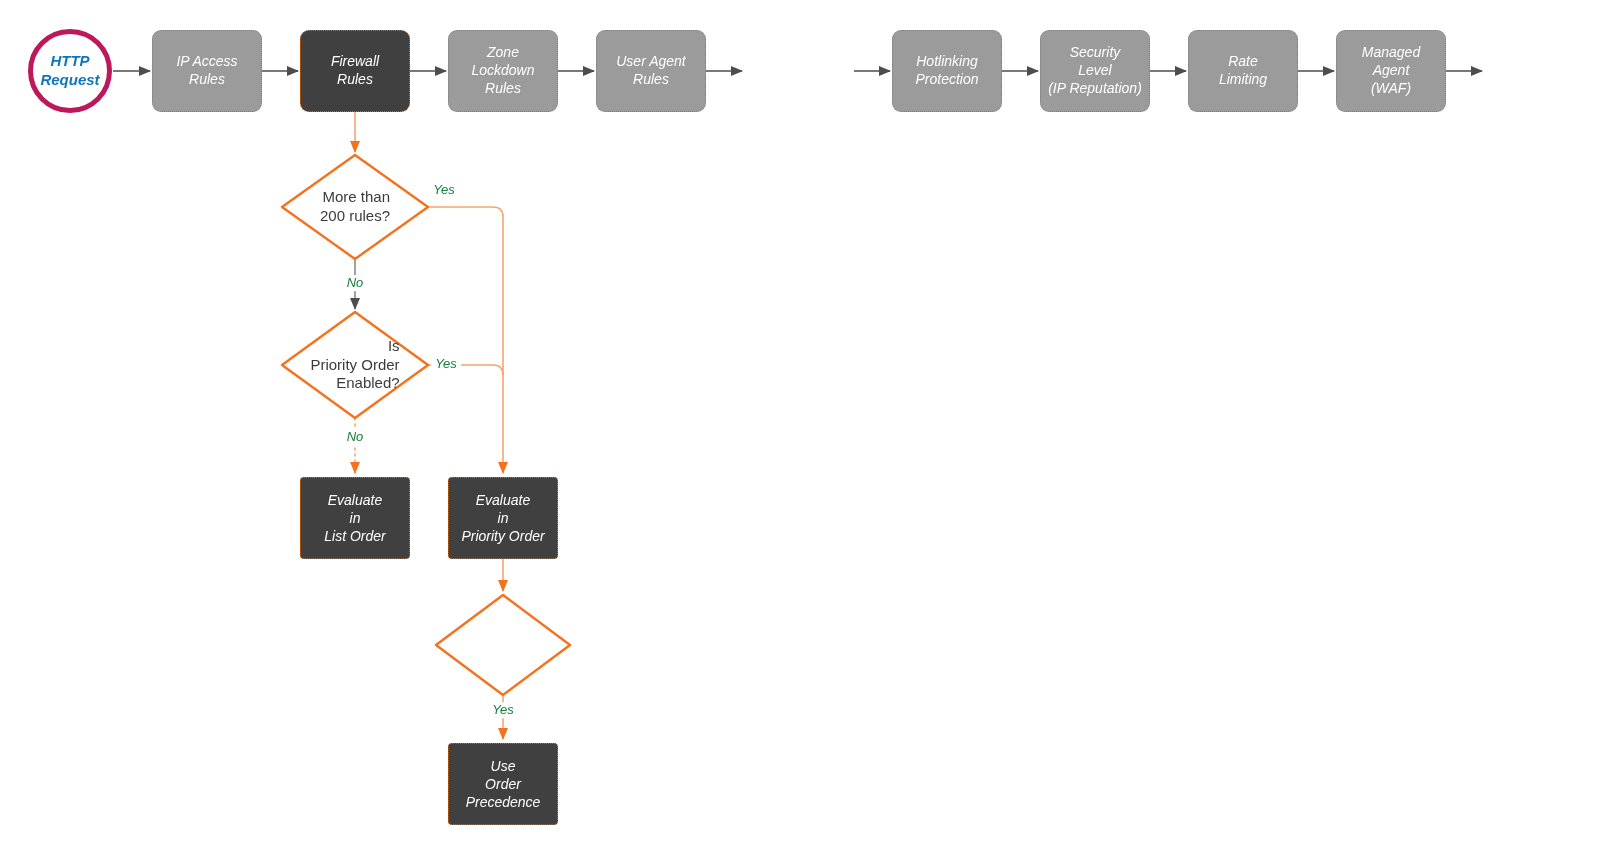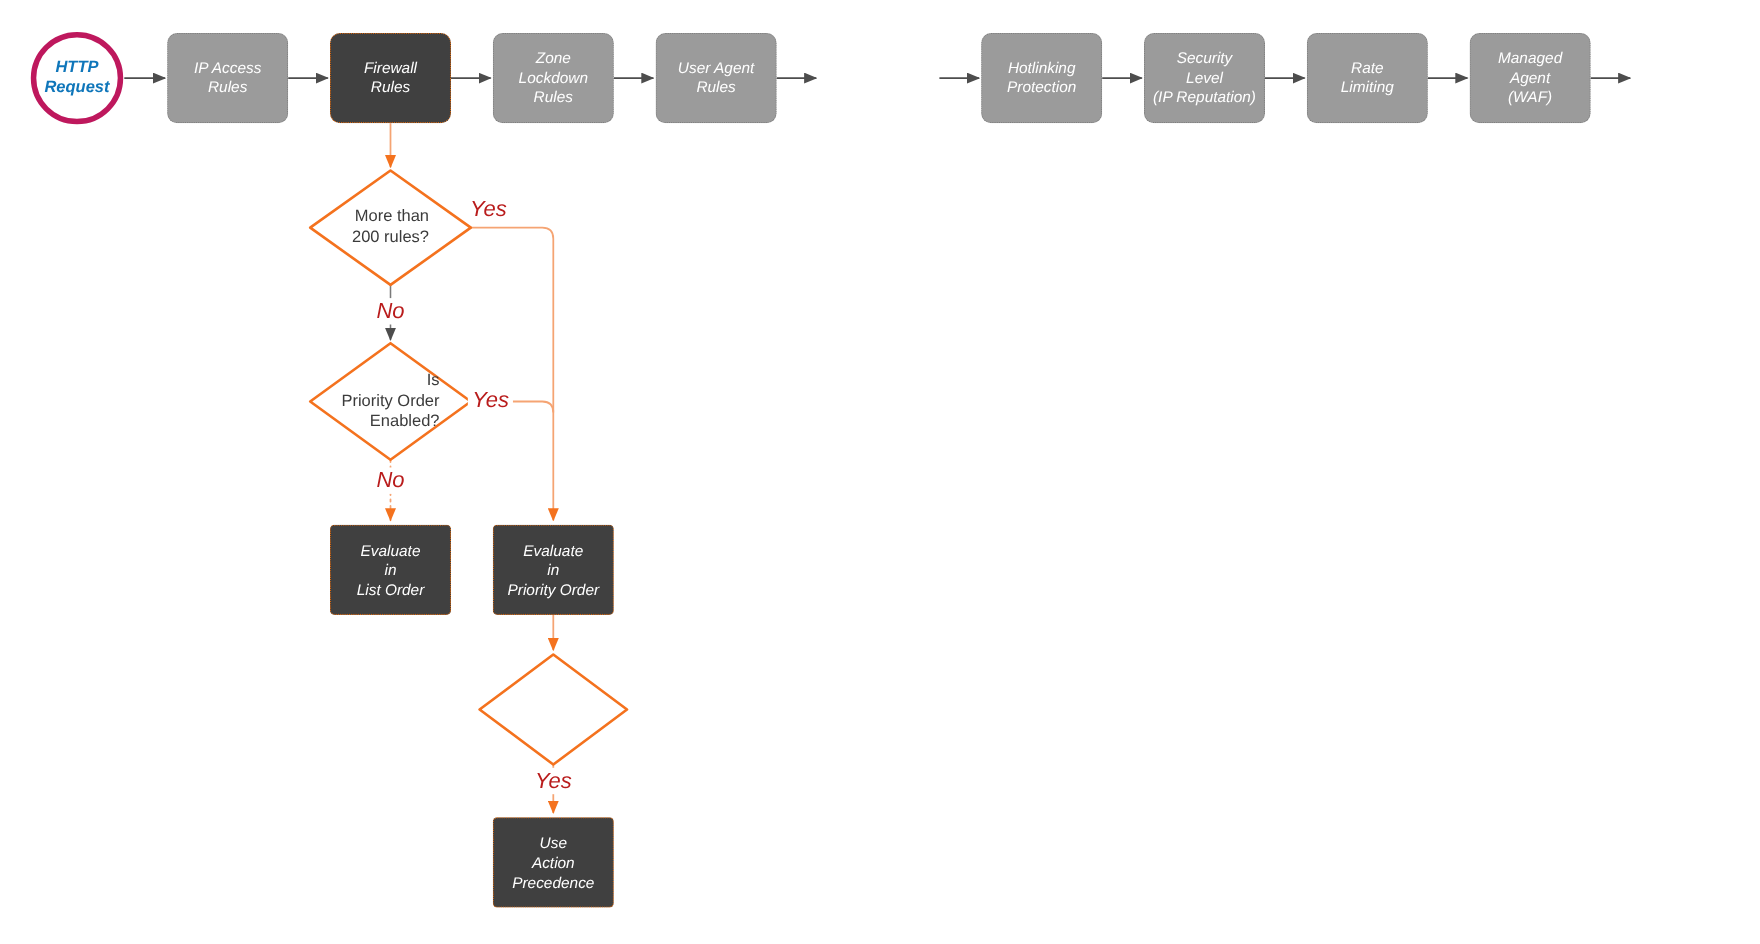--- a/index.html
+++ b/index.html
@@ -100,22 +100,22 @@
     white-space: pre-line;
     font-size: 15px;
     line-height: 1.25;
     color: #3B3B3B;
   }
   
   .edge-label {
     position: absolute;
     transform: translate(-50%, -50%);
     font-style: italic;
-    font-size: 20px;
-    color: #b91c1c;
+    font-size: 13px;
+    color: #15803d;
     background: #ffffff;
     padding: 0 4px;
     line-height: 1.2;
   }
 </style>
 </head>
 <body>
 
 <div id="canvas">
 
@@ -197,16 +197,16 @@
   <div class="edge-label" style="left:355px; top:437px">No</div>
   <div class="edge-label" style="left:503px; top:710px">Yes</div>
 
   <div class="action" style="left:300px; top:477px">Evaluate
 in
 List Order</div>
   <div class="action" style="left:448px; top:477px">Evaluate
 in
 Priority Order</div>
   <div class="action" style="left:448px; top:743px">Use
-Action
+Order
 Precedence</div>
 
 </div>
 
 </body></html>

